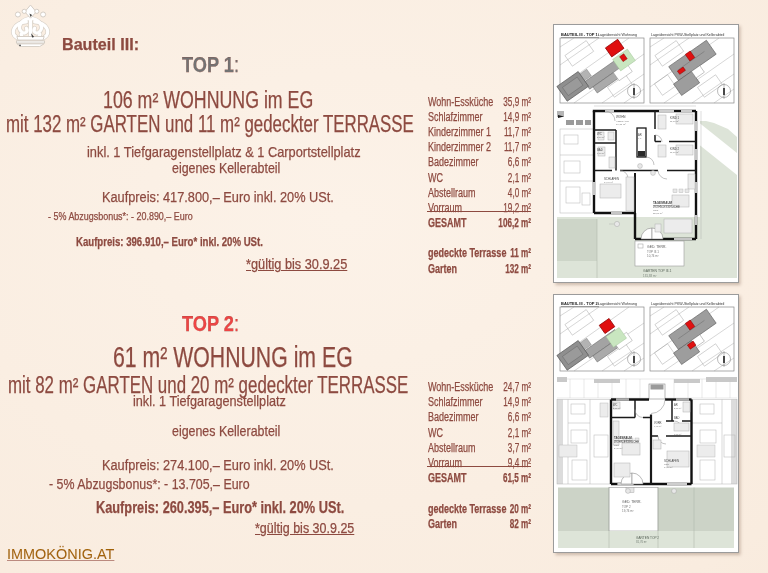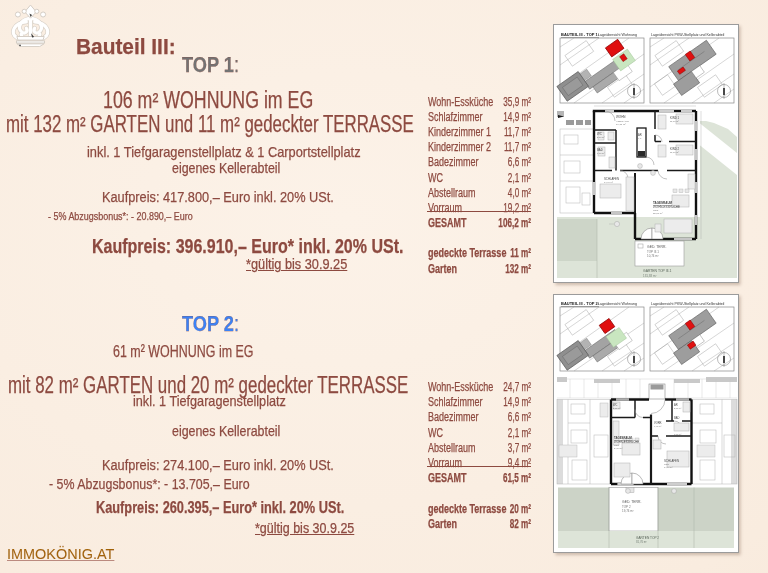--- a/index.html
+++ b/index.html
@@ -39,43 +39,43 @@
     <circle cx="29" cy="7" r="2"></circle>
     <path d="M10 31 h26 l-1 3.4 h-24 z"></path>
     <rect x="9.6" y="35.2" width="26.8" height="2"></rect>
     <path d="M10.2 38 h25.6 l-4 2.6 h-17.6 z"></path>
   </g>
   <path d="M23.5 28 l3 3.5 -2 0.5 z" fill="#3a3a3a"></path>
   <circle cx="13" cy="39.5" r="0.9" fill="#555"></circle>
   <path d="M22 9 l2.5 1.5 -1.5 2 z" fill="#444"></path>
 </svg>
 
-<div class="t b" style="left:76px;top:35.9px;font-size:22px"><span class="cx" id="L1" style="transform:scaleX(0.948);">Bauteil III:</span></div>
+<div class="t b" style="left:62px;top:35.9px;font-size:17px"><span class="cx" id="L1" style="transform:scaleX(0.948);">Bauteil III:</span></div>
 
 <div class="t b" style="left:182px;top:53.5px;font-size:22.5px;color:#737373"><span class="cx" id="L2" style="transform:scaleX(0.81);">TOP 1<span style="font-weight:normal">:</span></span></div>
 
 <div class="t" style="left:103px;top:89px;font-size:23px"><span class="cx" id="L3" style="transform:scaleX(0.7726);">106 m² WOHNUNG im EG</span></div>
 
 <div class="t" style="left:6px;top:112.8px;font-size:23px"><span class="cx" id="L4" style="transform:scaleX(0.7335);">mit 132 m² GARTEN und 11 m² gedeckter TERRASSE</span></div>
 
 <div class="t" style="left:87px;top:145.2px;font-size:14.5px"><span class="cx" id="L5" style="transform:scaleX(0.8839);">inkl. 1 Tiefgaragenstellplatz &amp; 1 Carportstellplatz</span></div>
 
 <div class="t" style="left:172px;top:161.2px;font-size:14.5px"><span class="cx" id="L6" style="transform:scaleX(0.856);">eigenes Kellerabteil</span></div>
 
 <div class="t" style="left:102px;top:189.0px;font-size:15.5px"><span class="cx" id="L7" style="transform:scaleX(0.823);">Kaufpreis: 417.800,– Euro inkl. 20% USt.</span></div>
 
 <div class="t" style="left:48px;top:210.5px;font-size:11px"><span class="cx" id="L8" style="transform:scaleX(0.813);">- 5% Abzugsbonus*: - 20.890,– Euro</span></div>
 
-<div class="t b" style="left:92px;top:235.8px;font-size:20px"><span class="cx" id="L9" style="transform:scaleX(0.8006);">Kaufpreis: 396.910,– Euro* inkl. 20% USt.</span></div>
+<div class="t b" style="left:76px;top:235.8px;font-size:12px"><span class="cx" id="L9" style="transform:scaleX(0.8006);">Kaufpreis: 396.910,– Euro* inkl. 20% USt.</span></div>
 
 <div class="t" style="left:246px;top:257.4px;font-size:14px"><span class="cx" id="L10" style="text-decoration:underline;transform:scaleX(0.9099);">*gültig bis 30.9.25</span></div>
 
-<div class="t b" style="left:182px;top:312.5px;font-size:22.5px;color:#3b82f6"><span class="cx" id="M1" style="transform:scaleX(0.81);">TOP 2<span style="font-weight:normal">:</span></span></div>
-
-<div class="t" style="left:113px;top:343.3px;font-size:17px"><span class="cx" id="M2" style="transform:scaleX(0.7328);">61 m² WOHNUNG im EG</span></div>
+<div class="t b" style="left:182px;top:312.5px;font-size:22.5px;color:#ef4444"><span class="cx" id="M1" style="transform:scaleX(0.81);">TOP 2<span style="font-weight:normal">:</span></span></div>
+
+<div class="t" style="left:113px;top:343.3px;font-size:29px"><span class="cx" id="M2" style="transform:scaleX(0.7328);">61 m² WOHNUNG im EG</span></div>
 
 <div class="t" style="left:8px;top:374.3px;font-size:23px"><span class="cx" id="M3" style="transform:scaleX(0.7344);">mit 82 m² GARTEN und 20 m² gedeckter TERRASSE</span></div>
 
 <div class="t" style="left:133px;top:394px;font-size:14.5px"><span class="cx" id="M4" style="transform:scaleX(0.874);">inkl. 1 Tiefgaragenstellplatz</span></div>
 
 <div class="t" style="left:172px;top:424.2px;font-size:14.5px"><span class="cx" id="M5" style="transform:scaleX(0.856);">eigenes Kellerabteil</span></div>
 
 <div class="t" style="left:102px;top:457.0px;font-size:15.5px"><span class="cx" id="M6" style="transform:scaleX(0.823);">Kaufpreis: 274.100,– Euro inkl. 20% USt.</span></div>
 
 <div class="t" style="left:49px;top:476.0px;font-size:15.5px"><span class="cx" id="M7" style="transform:scaleX(0.8);">- 5% Abzugsbonus*: - 13.705,– Euro</span></div>

